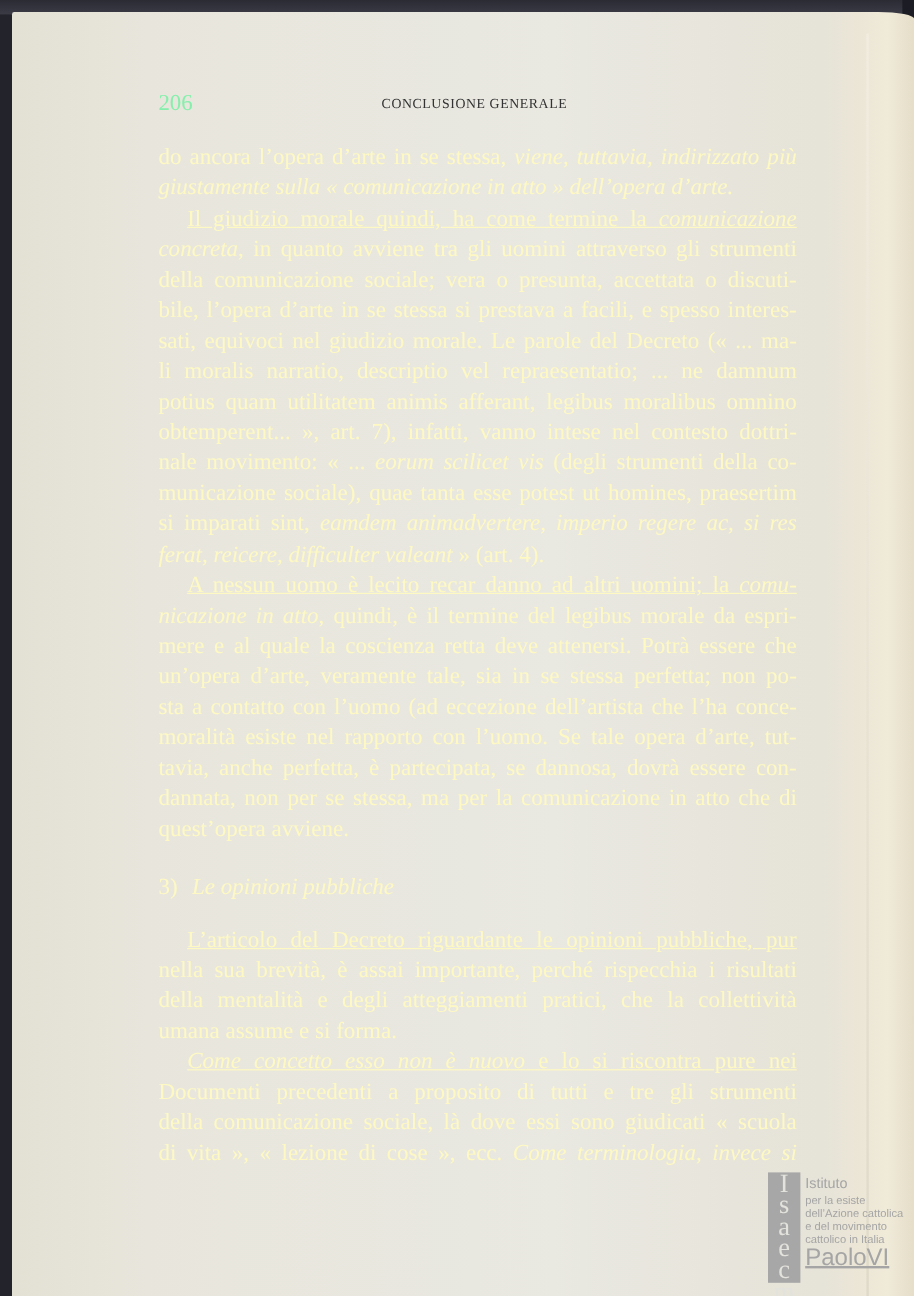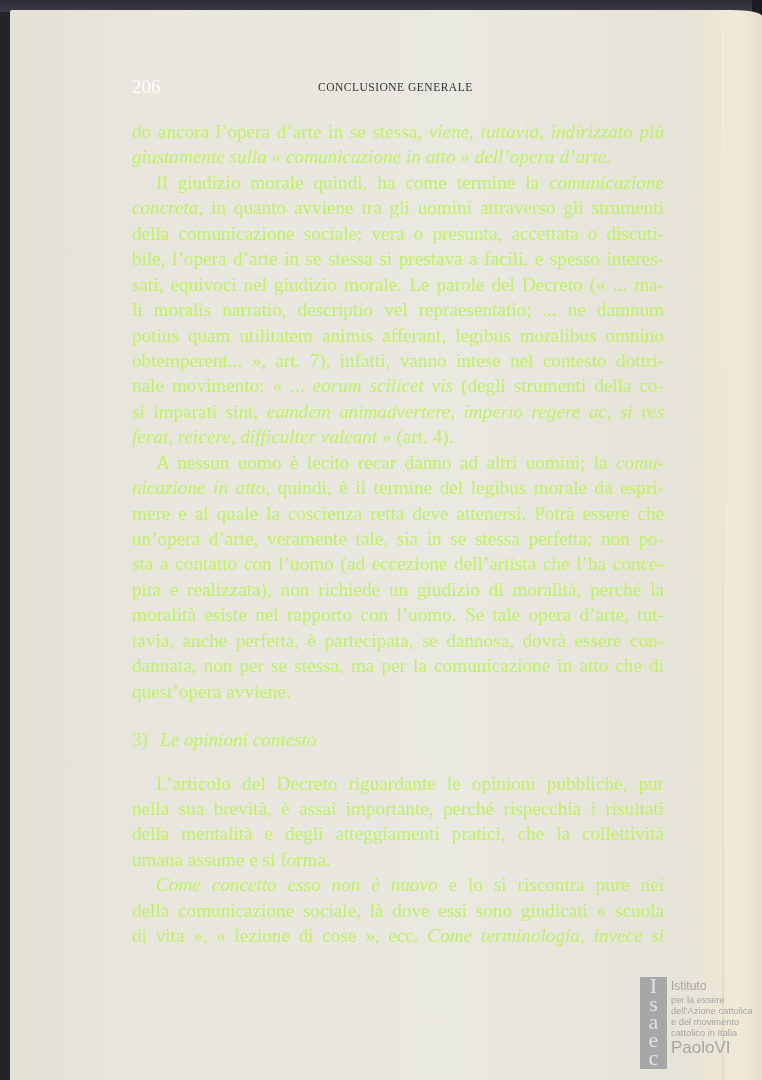--- a/index.html
+++ b/index.html
@@ -23,35 +23,35 @@
   }
   .page-edge {
     position: absolute; left: 722px; top: 28px; width: 2px; height: 1052px;
     background: linear-gradient(#f3eee2, #dcd6c6);
     opacity: 0.8;
   }
   .header {
     position: absolute; top: 76px; left: 132px; width: 532px; height: 24px;
   }
   .page-number {
-    position: absolute; left: 0; top: 0; font-size: 19px; color: #ffffff;
+    position: absolute; left: 0; top: 0; font-size: 19px; color: #86efac;
   }
   .running-title {
     position: absolute; left: 186px; top: 5px; font-size: 11.5px; letter-spacing: 0.5px; color: #333;
   }
   .body-text {
     position: absolute; left: 132px; top: 119px; width: 532px;
-    font-size: 19.2px; line-height: 25.45px; color: #bef264;
+    font-size: 19.2px; line-height: 25.45px; color: #fef9c3;
   }
   .line {
     display: block; height: 25.45px; white-space: nowrap;
     text-align: justify; text-align-last: justify; overflow: visible;
   }
   .line.last { text-align-last: left; }
-  .line.indent { padding-left: 24px; }
+  .line.indent { padding-left: 24px; text-decoration: underline; }
   .line i { font-style: italic; }
   .section-gap { height: 23px; }
   .heading-line { display: block; height: 25.45px; }
   .heading-num { display: inline-block; width: 28px; }
   .after-heading { height: 18px; }
   .logo {
     position: absolute; left: 640px; top: 977px; width: 118px; height: 92px;
   }
   .logo-block {
     position: absolute; left: 0; top: 0; width: 27px; height: 92px; background: #a7a7a7;
@@ -59,21 +59,21 @@
   .logo-letters {
     position: absolute; left: 0; top: 0; width: 27px; height: 92px;
     font-family: "Liberation Serif", serif; color: #e3e2dc; font-size: 22px; line-height: 18px; text-align: center;
   }
   .logo-letters span { display: block; }
   .logo-text {
     position: absolute; left: 31px; top: 0; font-family: "Liberation Sans", sans-serif; color: #a5a5a5;
     font-size: 9.3px; line-height: 11px;
   }
   .logo-text .big { font-size: 12px; line-height: 18px; }
-  .logo-text .end { font-size: 17px; line-height: 18px; }
+  .logo-text .end { font-size: 20px; line-height: 18px; text-decoration: underline; }
 </style>
 </head>
 <body>
 
 <div class="top-strip"></div>
 <div class="right-dark"></div>
 
 <div class="page"></div>
 <div class="page-edge"></div>
 
@@ -91,67 +91,68 @@
       <div>
         <span class="line indent"><span>Il giudizio morale quindi, ha come termine la </span><i>comunicazione</i></span>
         <span class="line"><i>concreta</i><span>, in quanto avviene tra gli uomini attraverso gli strumenti</span></span>
         <span class="line"><span>della comunicazione sociale; vera o presunta, accettata o discuti-</span></span>
         <span class="line"><span>bile, l’opera d’arte in se stessa si prestava a facili, e spesso interes-</span></span>
         <span class="line"><span>sati, equivoci nel giudizio morale. Le parole del Decreto (« ... ma-</span></span>
         <span class="line"><span>li moralis narratio, descriptio vel repraesentatio; ... ne damnum</span></span>
         <span class="line"><span>potius quam utilitatem animis afferant, legibus moralibus omnino</span></span>
         <span class="line"><span>obtemperent... », art. 7), infatti, vanno intese nel contesto dottri-</span></span>
         <span class="line"><span>nale movimento: « ... </span><i>eorum scilicet vis</i><span> (degli strumenti della co-</span></span>
+        <span class="line"><span>municazione sociale), quae tanta esse potest ut homines, praesertim</span></span>
         <span class="line"><span>si imparati sint, </span><i>eamdem animadvertere, imperio regere ac, si res</i></span>
         <span class="line last"><i>ferat, reicere, difficulter valeant</i><span> » (art. 4).</span></span>
       </div>
       <div>
         <span class="line indent"><span>A nessun uomo è lecito recar danno ad altri uomini; la </span><i>comu-</i></span>
         <span class="line"><i>nicazione in atto</i><span>, quindi, è il termine del legibus morale da espri-</span></span>
         <span class="line"><span>mere e al quale la coscienza retta deve attenersi. Potrà essere che</span></span>
         <span class="line"><span>un’opera d’arte, veramente tale, sia in se stessa perfetta; non po-</span></span>
         <span class="line"><span>sta a contatto con l’uomo (ad eccezione dell’artista che l’ha conce-</span></span>
-        <span class="line"><span>pita e realizzata), non richiede un giudizio di moralità, perché la</span></span>
         <span class="line"><span>moralità esiste nel rapporto con l’uomo. Se tale opera d’arte, tut-</span></span>
         <span class="line"><span>tavia, anche perfetta, è partecipata, se dannosa, dovrà essere con-</span></span>
         <span class="line"><span>dannata, non per se stessa, ma per la comunicazione in atto che di</span></span>
         <span class="line last"><span>quest’opera avviene.</span></span>
       </div>
     </div>
   <div class="section-gap"></div>
   <div class="heading-line">
-    <span class="heading-num">3)</span><i>Le opinioni contesto</i>
+    <span class="heading-num">3)</span><i>Le opinioni pubbliche</i>
   </div>
   <div class="after-heading"></div>
   <div id="paras-after">
       <div>
         <span class="line indent"><span>L’articolo del Decreto riguardante le opinioni pubbliche, pur</span></span>
         <span class="line"><span>nella sua brevità, è assai importante, perché rispecchia i risultati</span></span>
         <span class="line"><span>della mentalità e degli atteggiamenti pratici, che la collettività</span></span>
         <span class="line last"><span>umana assume e si forma.</span></span>
       </div>
       <div>
         <span class="line indent"><i>Come concetto esso non è nuovo</i><span> e lo si riscontra pure nei</span></span>
+        <span class="line"><span>Documenti precedenti a proposito di tutti e tre gli strumenti</span></span>
         <span class="line"><span>della comunicazione sociale, là dove essi sono giudicati « scuola</span></span>
         <span class="line"><span>di vita », « lezione di cose », ecc. </span><i>Come terminologia, invece si</i></span>
       </div>
     </div>
 </div>
 
 <div class="logo">
   <div class="logo-block"></div>
   <div class="logo-letters" id="logo-letters">
       <span>I</span>
       <span>s</span>
       <span>a</span>
       <span>e</span>
       <span>c</span>
       <span>m</span>
     </div>
   <div class="logo-text" id="logo-text">
       <div class="big">Istituto</div>
-      <div>per la essere</div>
+      <div>per la esiste</div>
       <div>dell’Azione cattolica</div>
       <div>e del movimento</div>
       <div>cattolico in Italia</div>
       <div class="end">PaoloVI</div>
     </div>
 </div>
 
 </body></html>

